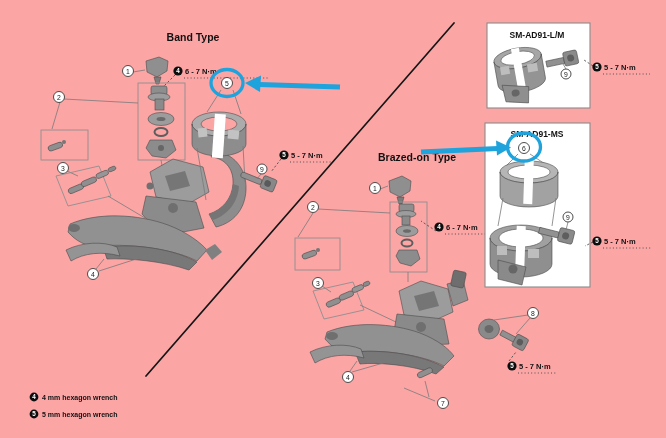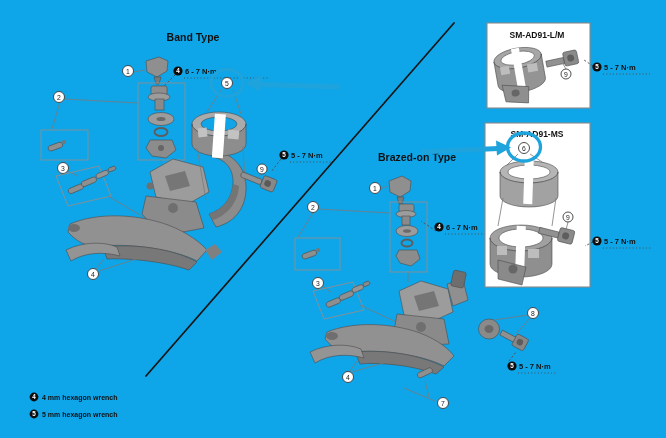--- a/index.html
+++ b/index.html
@@ -1,16 +1,16 @@
 <!DOCTYPE html>
 <html><head>
 <meta charset="utf-8">
 <style>
   html,body{margin:0;padding:0;background:#ffffff;}
-  .stage{position:relative;width:666px;height:438px;background:#0ea5e9;overflow:hidden;
+  .stage{position:relative;width:666px;height:438px;background:#fca5a5;overflow:hidden;
          font-family:"Liberation Sans",sans-serif;}
   svg{position:absolute;left:0;top:0;}
   .title{font:bold 10.5px "Liberation Sans",sans-serif;fill:#111;text-anchor:middle;}
   .boxtitle{font:bold 8.5px "Liberation Sans",sans-serif;fill:#111;text-anchor:middle;}
   .torque{font:bold 7.5px "Liberation Sans",sans-serif;fill:#111;}
   .badge{fill:#0d0d0d;}
   .badgen{font:bold 6.3px "Liberation Sans",sans-serif;fill:#fff;text-anchor:middle;}
   .co{fill:#fff;stroke:#3a3a3a;stroke-width:0.9;}
   .con{font:6.8px "Liberation Sans",sans-serif;fill:#1a1a1a;text-anchor:middle;}
   .legendtext{font:bold 7px "Liberation Sans",sans-serif;fill:#111;}

